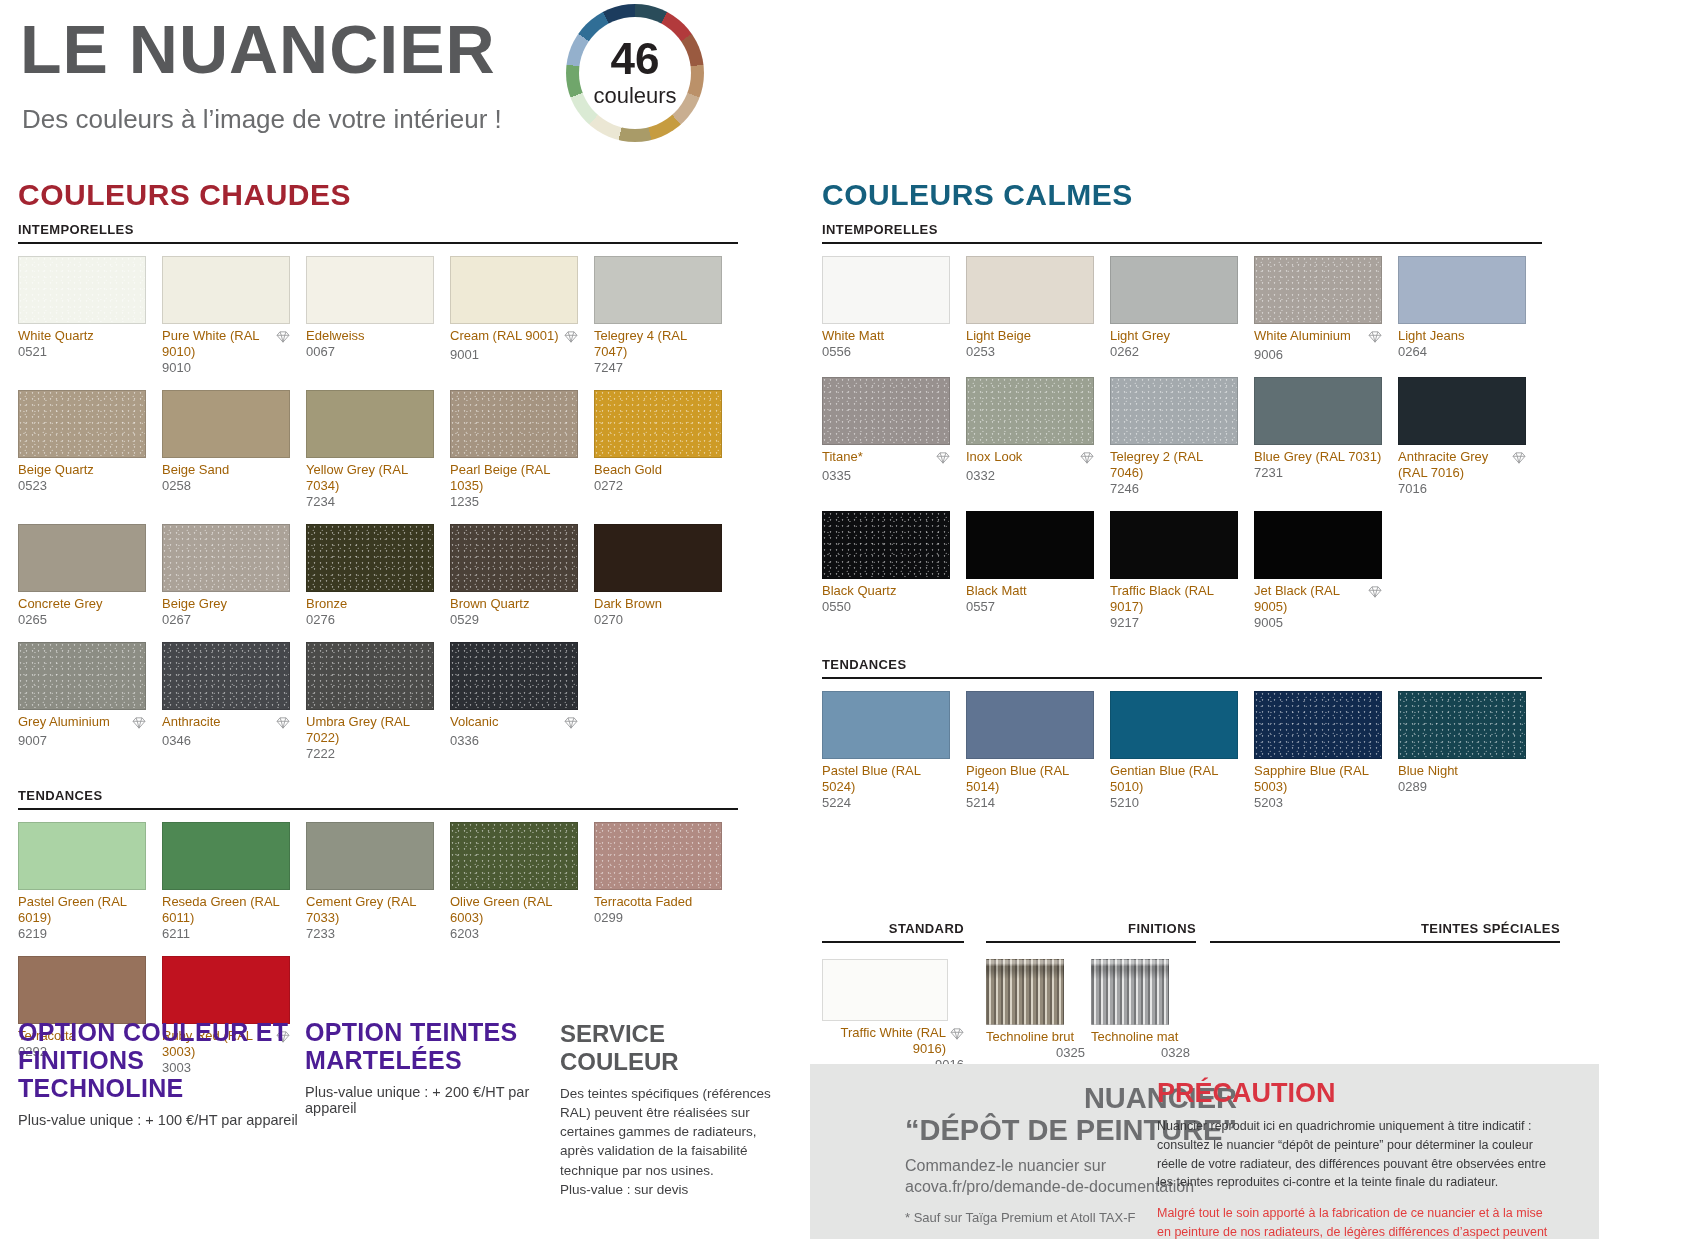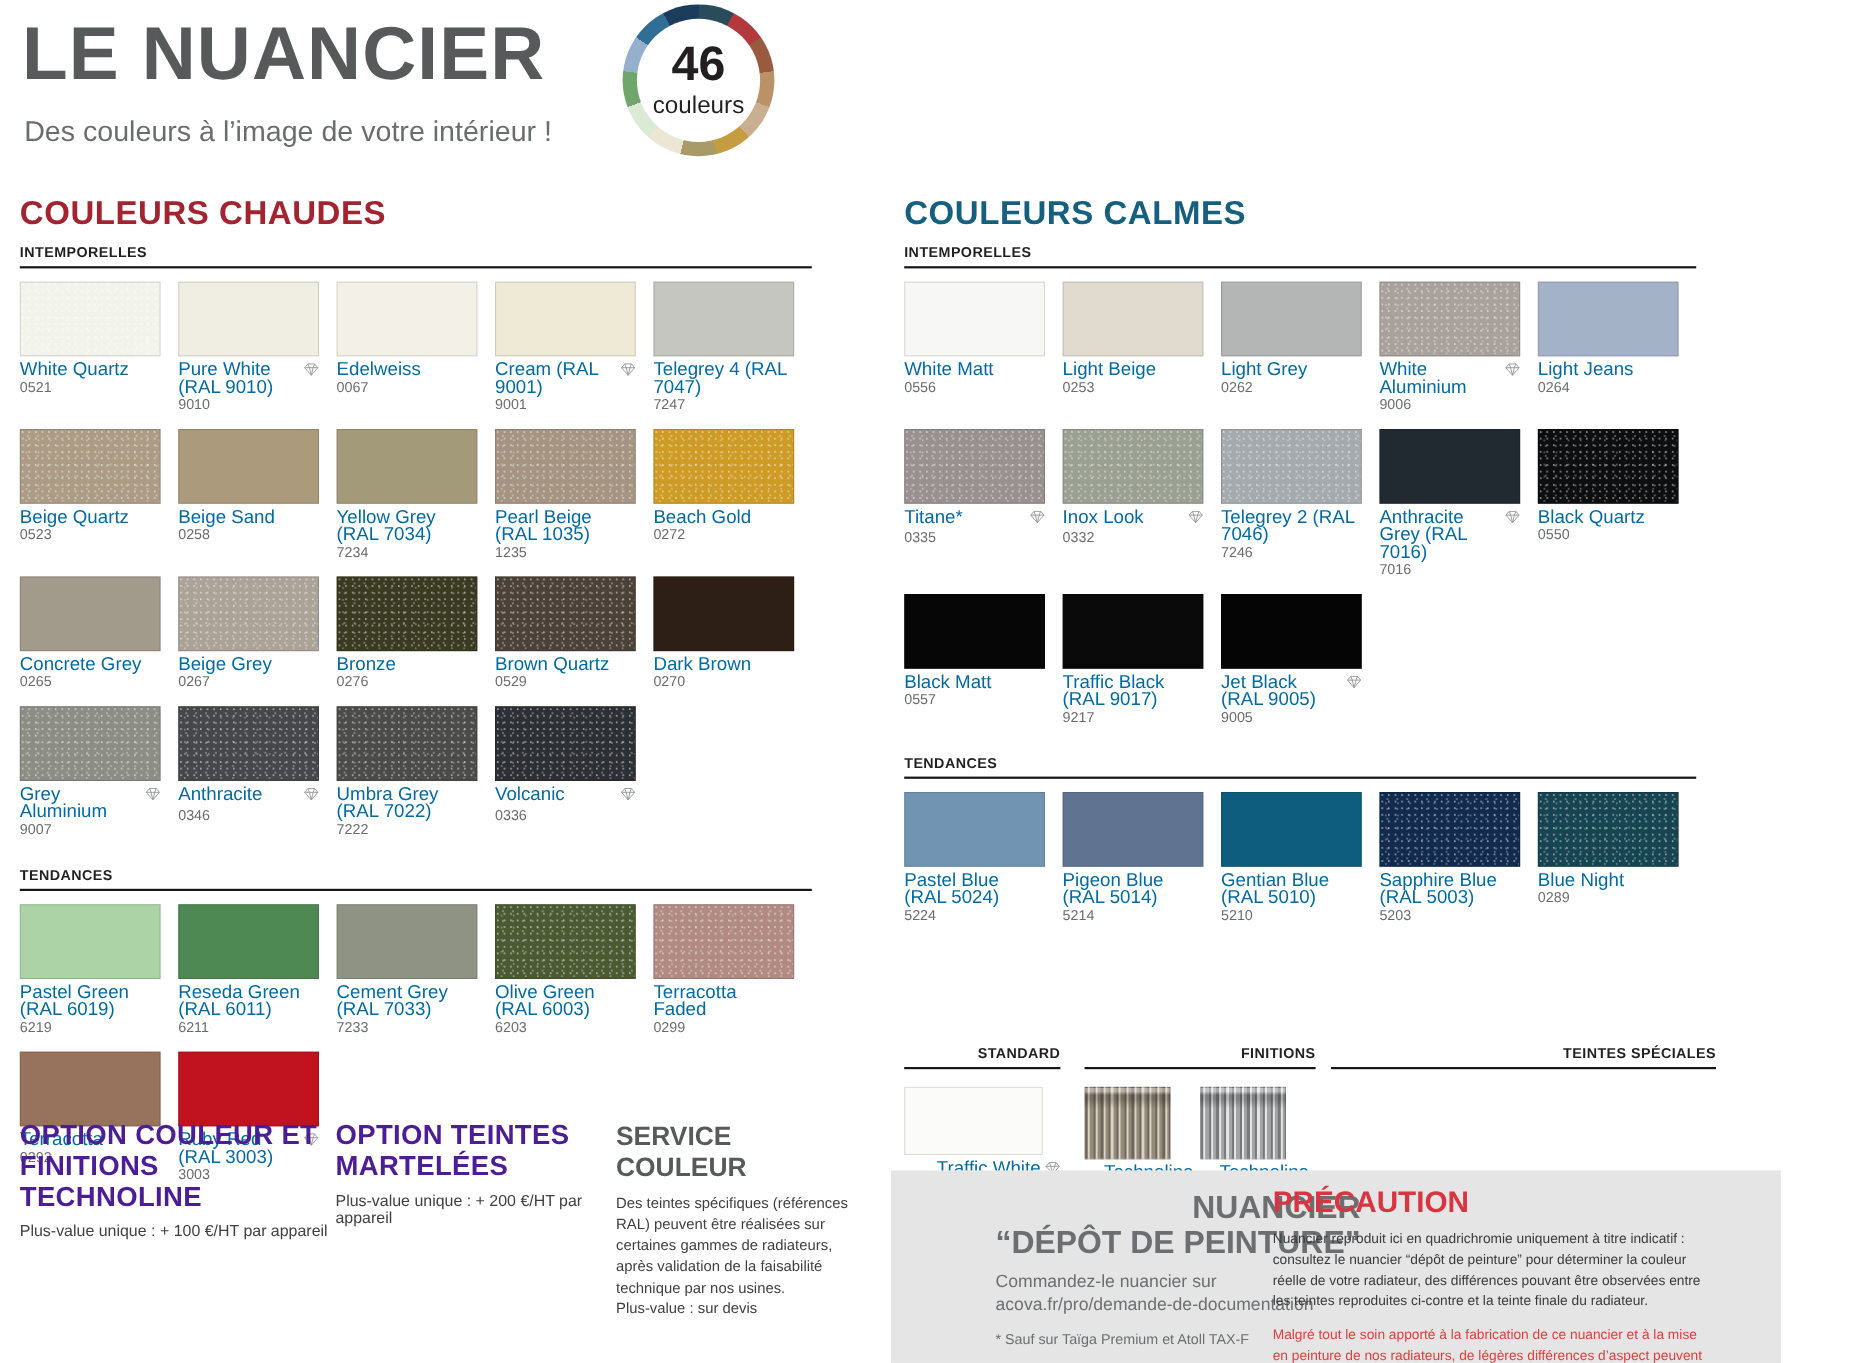--- a/index.html
+++ b/index.html
@@ -1,17 +1,17 @@
 <!DOCTYPE html>
 <html><head>
 <meta charset="utf-8">
 <style>
   html,body{margin:0;padding:0;background:#fff;}
   .page{position:relative;width:1599px;height:1239px;background:#fff;overflow:hidden;
-        font-family:"Liberation Sans",sans-serif;color:#58595B;padding-left:20px;}
+        font-family:"Liberation Sans",sans-serif;color:#58595B;}
   
   .title{position:absolute;left:20px;top:10px;margin:0;font-size:68px;font-weight:700;
          color:#58595B;letter-spacing:1px;}
   .subtitle{position:absolute;left:22px;top:104px;font-size:26px;color:#6B6C6E;}
   .badge{position:absolute;left:566px;top:4px;width:138px;height:138px;text-align:center;}
   .ring{position:absolute;inset:0;border-radius:50%;}
   .ring::after{content:"";position:absolute;inset:13px;background:#fff;border-radius:50%;}
   .badge-inner{position:absolute;inset:0;display:flex;flex-direction:column;align-items:center;
                justify-content:center;z-index:2;}
   .count{font-size:44px;font-weight:700;color:#231F20;line-height:1;}
@@ -29,21 +29,21 @@
   .grid{display:grid;grid-template-columns:repeat(5,128px);column-gap:16px;row-gap:14px;margin-top:12px;}
   .cell{width:128px;}
   .box{width:128px;height:68px;position:relative;overflow:hidden;box-sizing:border-box;
        border:1px solid rgba(0,0,0,.13);}
   .box.speckle::after{content:"";position:absolute;inset:0;
     background-image:radial-gradient(circle at 25% 30%, rgba(255,255,255,.5) .6px, transparent 1.1px),
                      radial-gradient(circle at 70% 60%, rgba(255,255,255,.4) .5px, transparent 1px),
                      radial-gradient(circle at 45% 85%, rgba(255,255,255,.35) .5px, transparent 1px);
     background-size:6px 6px,9px 9px,11px 11px;}
   .nrow{display:flex;justify-content:space-between;align-items:flex-start;margin-top:4px;}
-  .nm{font-size:17px;color:#0369a1;line-height:16px;}
+  .nm{font-size:13px;color:#a16207;line-height:16px;}
   .code{font-size:13px;color:#6B6C6E;line-height:16px;}
   .dia{flex:0 0 auto;margin-left:4px;margin-top:1px;}
   
   .minis{display:flex;margin-top:110px;text-align:right;}
   .mini-h{font-size:13px;font-weight:700;color:#231F20;letter-spacing:.4px;
           border-bottom:2px solid #161616;padding-bottom:5px;}
   .mini{box-sizing:border-box;}
   .mini.m0{width:142px;margin-right:22px;}
   .mini.m1{width:210px;margin-right:14px;}
   .mini.m2{width:350px;}
@@ -364,20 +364,27 @@
           <div class="code">0332</div>
         </div>
         <div class="cell">
           <div class="box speckle" style="background: rgb(164, 170, 174);"></div>
           <div class="nrow">
             <span class="nm">Telegrey 2 (RAL 7046)</span>
           </div>
           <div class="code">7246</div>
         </div>
         <div class="cell">
+          <div class="box" style="background: rgb(96, 111, 115);"></div>
+          <div class="nrow">
+            <span class="nm">Blue Grey (RAL 7031)</span>
+          </div>
+          <div class="code">7231</div>
+        </div>
+        <div class="cell">
           <div class="box" style="background: rgb(33, 42, 48);"></div>
           <div class="nrow">
             <span class="nm">Anthracite Grey (RAL 7016)</span>
             <span class="dia"><svg width="14" height="12" viewBox="0 0 16 14">
                 <path d="M4.5 1 L11.5 1 L15 5 L8 13 L1 5 Z M1 5 L15 5 M4.5 1 L6 5 L8 13 M11.5 1 L10 5 L8 13" fill="none" stroke="#97989A" stroke-width="1"></path>
               </svg></span>
           </div>
           <div class="code">7016</div>
         </div>
         <div class="cell">

